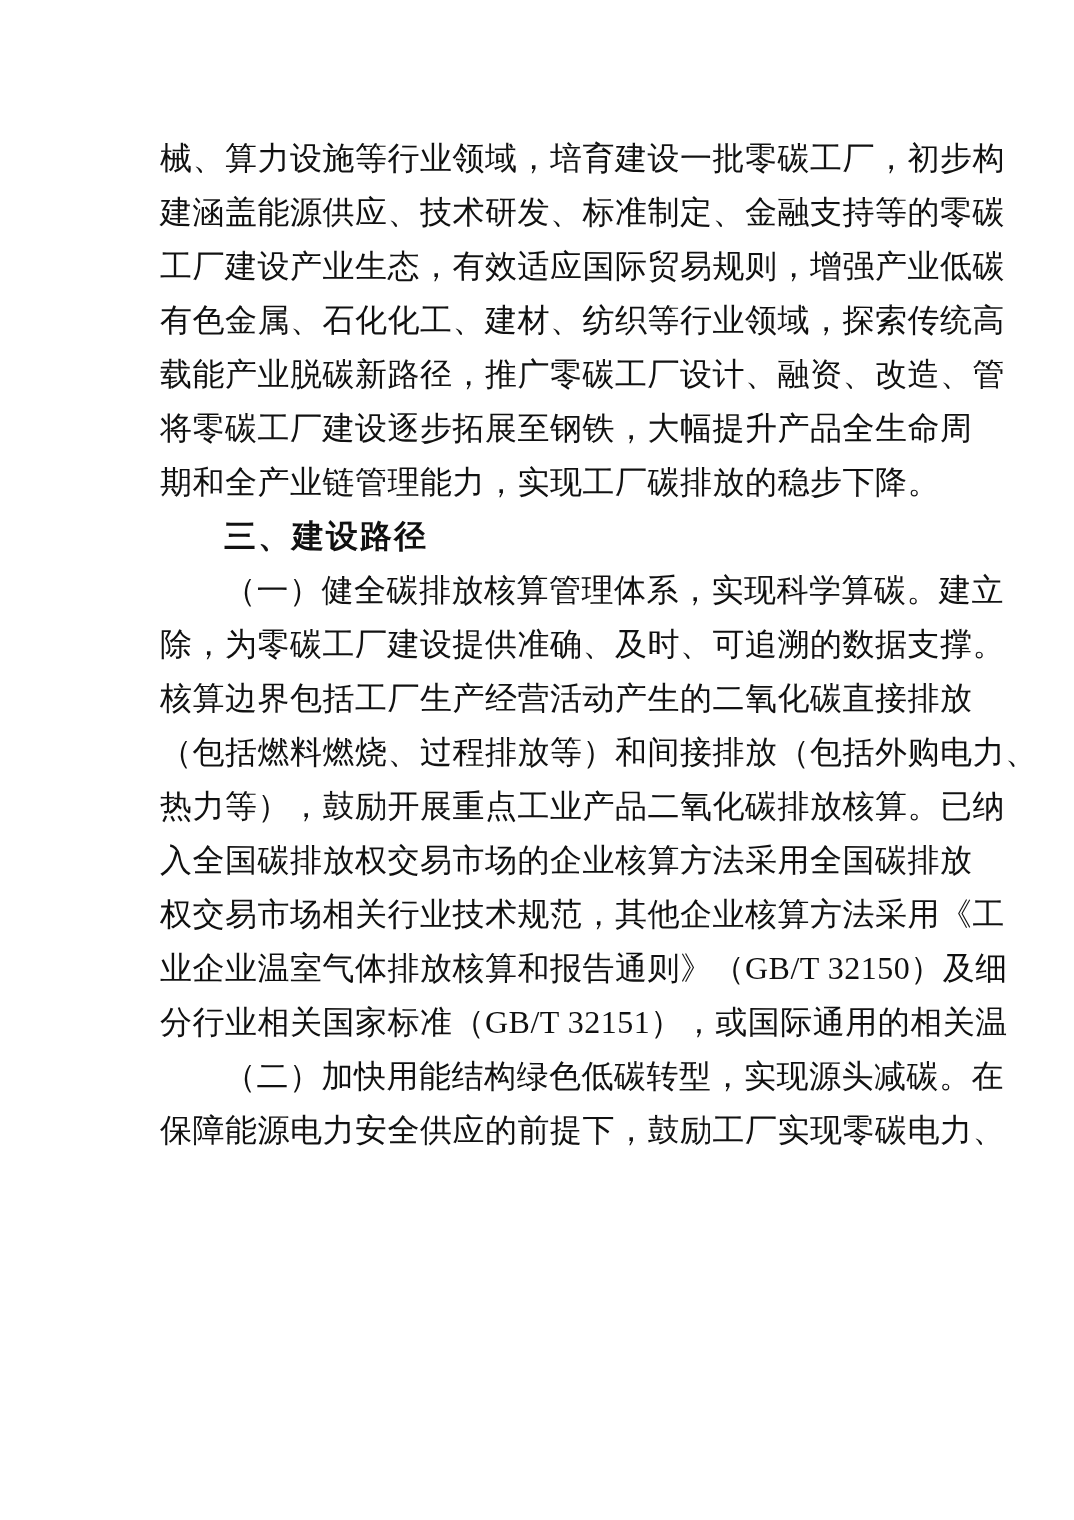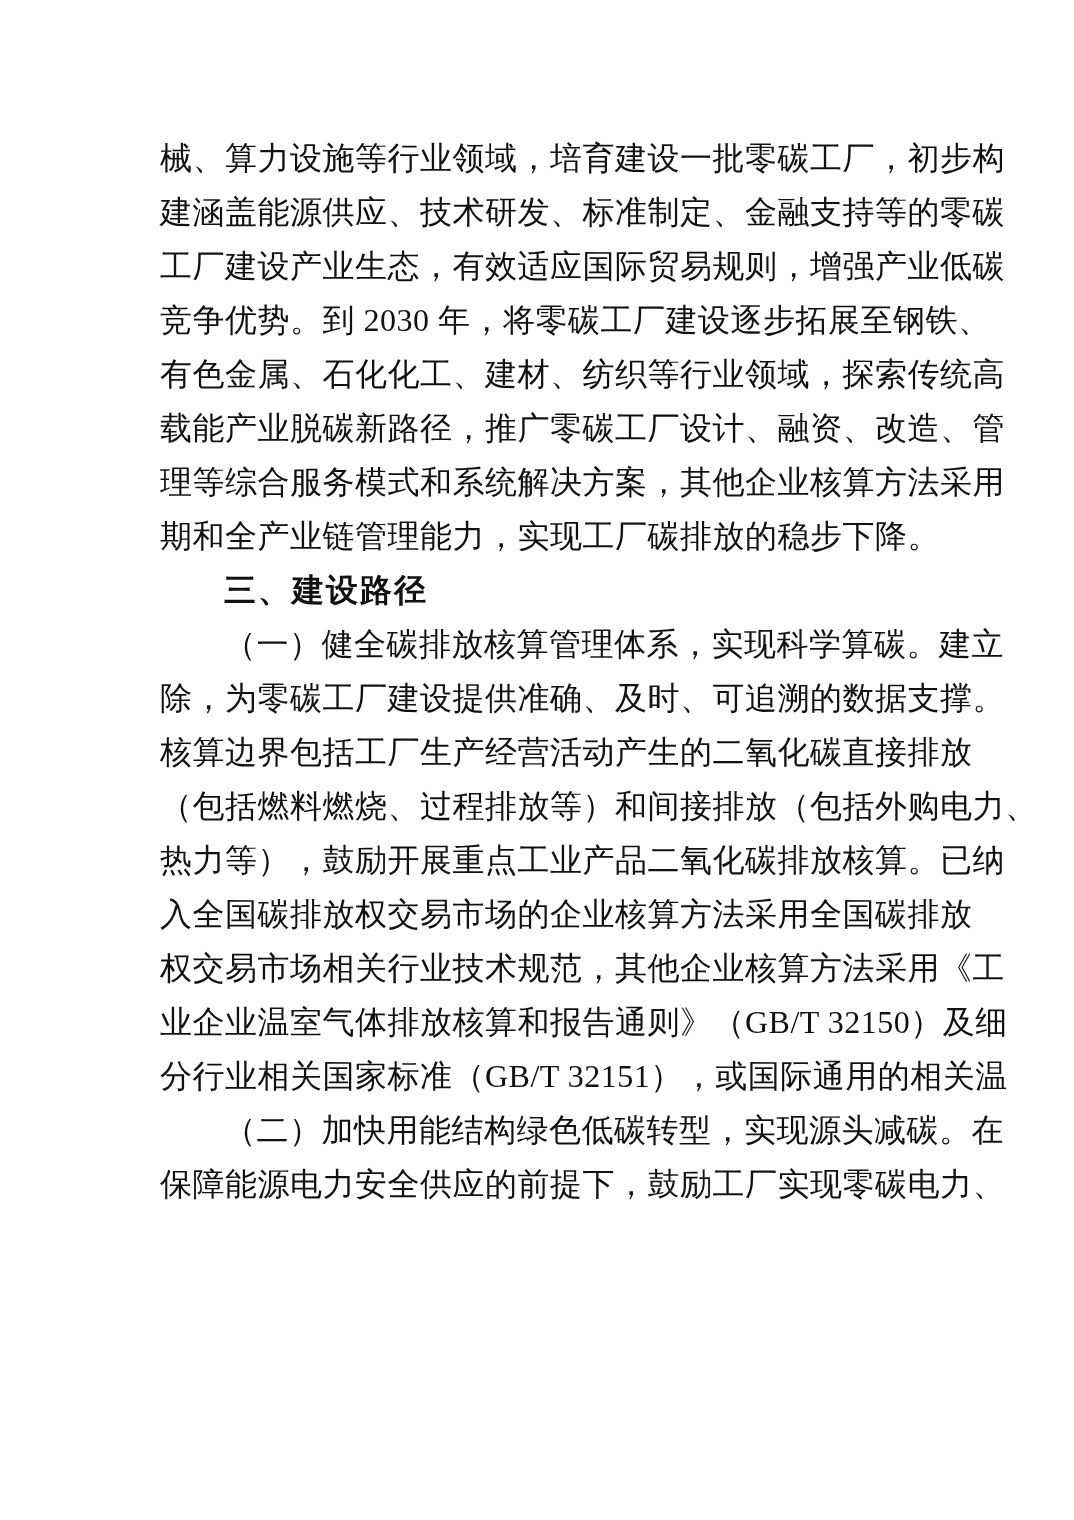--- a/index.html
+++ b/index.html
@@ -59,24 +59,23 @@
 </style>
 </head>
 <body>
 
 <div class="sheet">
   <div class="content">
 
     <div class="line">械、算力设施等行业领域，培育建设一批零碳工厂，初步构</div>
     <div class="line">建涵盖能源供应、技术研发、标准制定、金融支持等的零碳</div>
     <div class="line">工厂建设产业生态，有效适应国际贸易规则，增强产业低碳</div>
-    <div class="line">竞争优势。到 2030 年，将零碳工厂建设逐步拓展至钢铁、</div>
     <div class="line">有色金属、石化化工、建材、纺织等行业领域，探索传统高</div>
     <div class="line">载能产业脱碳新路径，推广零碳工厂设计、融资、改造、管</div>
-    <div class="line">理等综合服务模式和系统解决方案，其他企业核算方法采用</div>
+    <div class="line">将零碳工厂建设逐步拓展至钢铁，大幅提升产品全生命周</div>
     <div class="line para-end">期和全产业链管理能力，实现工厂碳排放的稳步下降。</div>
 
     <div class="line heading indent">三、建设路径</div>
 
     <div class="line indent">（一）健全碳排放核算管理体系，实现科学算碳。建立</div>
     <div class="line">除，为零碳工厂建设提供准确、及时、可追溯的数据支撑。</div>
     <div class="line">核算边界包括工厂生产经营活动产生的二氧化碳直接排放</div>
     <div class="line">（包括燃料燃烧、过程排放等）和间接排放（包括外购电力、</div>
     <div class="line">热力等），鼓励开展重点工业产品二氧化碳排放核算。已纳</div>
     <div class="line">入全国碳排放权交易市场的企业核算方法采用全国碳排放</div>

